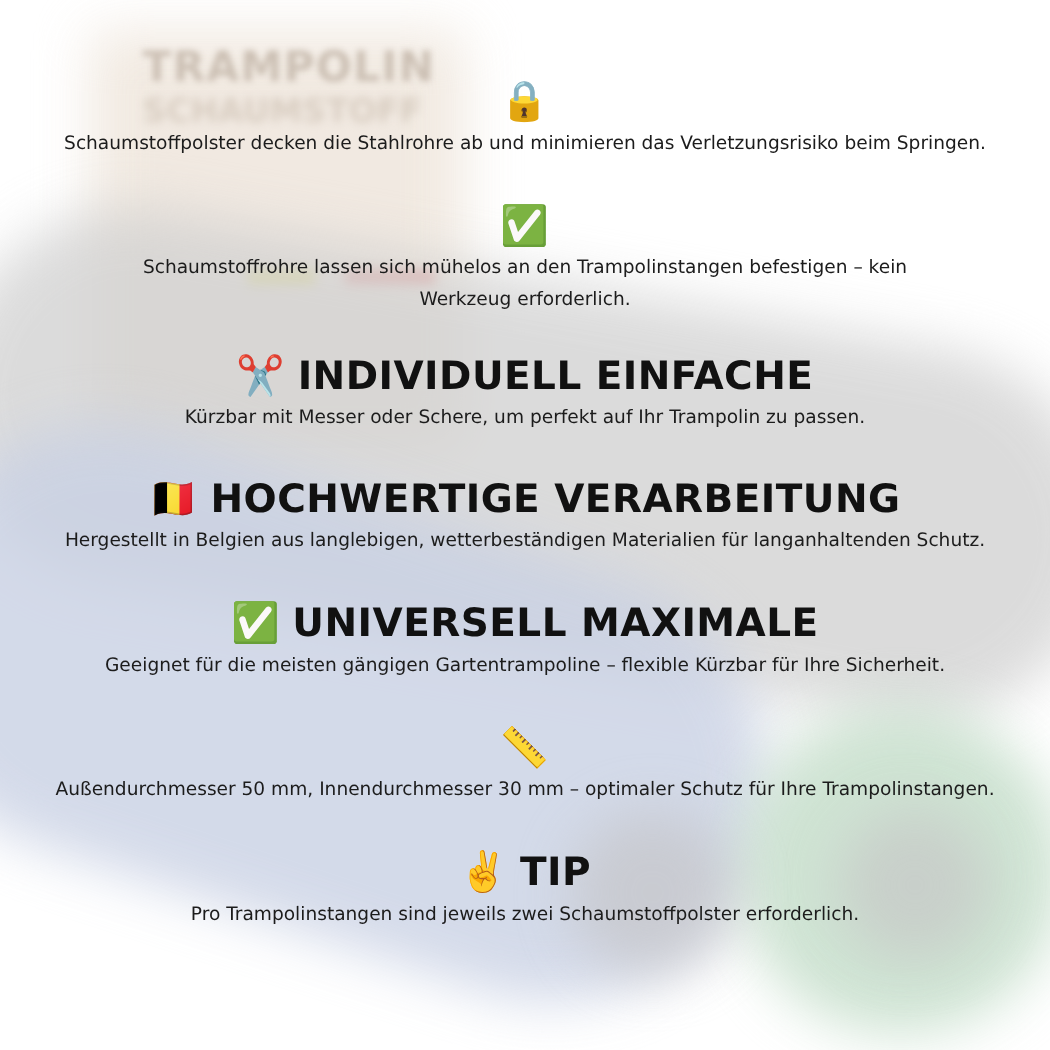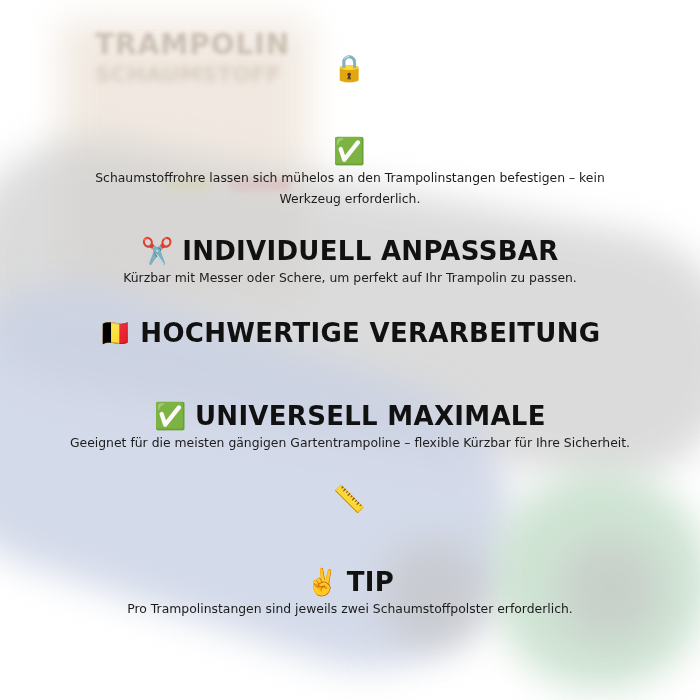--- a/index.html
+++ b/index.html
@@ -68,56 +68,59 @@
   <div class="blob hole-blue"></div>
   <div class="blob hole-green"></div>
 </div>
 
 <div class="content">
 
   <div class="section" style="height:83px;">
     <div class="heading">
       <span class="emoji">🔒</span>
     </div>
+    <div class="desc">Schaumstoffpolster decken die Stahlrohre ab und minimieren das Verletzungsrisiko beim Springen.</div>
   </div>
 
   <div class="section" style="height:100px;">
     <div class="heading">
       <span class="emoji">✅</span>
     </div>
     <div class="desc" style="width:560px;margin:0 auto;">Schaumstoffrohre lassen sich mühelos an den Trampolinstangen befestigen – kein Werkzeug erforderlich.</div>
   </div>
 
   <div class="section" style="height:82px;">
     <div class="heading">
       <span class="emoji">✂️</span>
-      <span>INDIVIDUELL ANPASSBAR</span>
+      <span>INDIVIDUELL EINFACHE</span>
     </div>
     <div class="desc">Kürzbar mit Messer oder Schere, um perfekt auf Ihr Trampolin zu passen.</div>
   </div>
 
   <div class="section" style="height:83px;">
     <div class="heading">
       <span class="emoji">🇧🇪</span>
       <span>HOCHWERTIGE VERARBEITUNG</span>
     </div>
+    <div class="desc">Hergestellt in Belgien aus langlebigen, wetterbeständigen Materialien für langanhaltenden Schutz.</div>
   </div>
 
   <div class="section" style="height:83px;">
     <div class="heading">
       <span class="emoji">✅</span>
       <span>UNIVERSELL MAXIMALE</span>
     </div>
     <div class="desc">Geeignet für die meisten gängigen Gartentrampoline – flexible Kürzbar für Ihre Sicherheit.</div>
   </div>
 
   <div class="section" style="height:83px;">
     <div class="heading">
       <span class="emoji">📏</span>
     </div>
+    <div class="desc">Außendurchmesser 50 mm, Innendurchmesser 30 mm – optimaler Schutz für Ihre Trampolinstangen.</div>
   </div>
 
   <div class="section" style="height:83px;">
     <div class="heading">
       <span class="emoji">✌️</span>
       <span>TIP</span>
     </div>
     <div class="desc">Pro Trampolinstangen sind jeweils zwei Schaumstoffpolster erforderlich.</div>
   </div>
 

